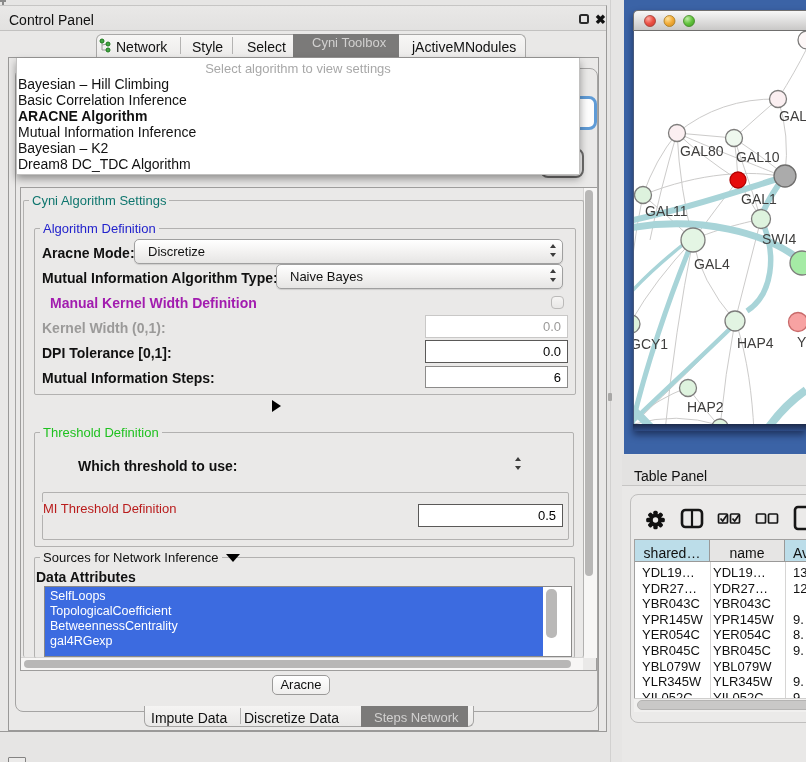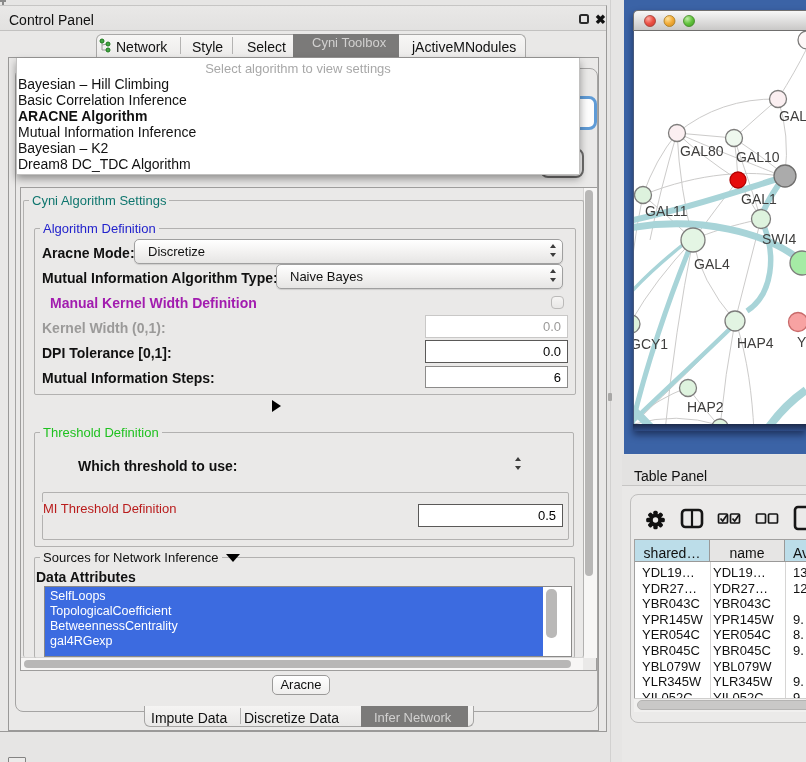--- a/index.html
+++ b/index.html
@@ -105,21 +105,21 @@
 <div class="abs" style="left:50px;top:589px;font-size:12.5px;color:#fff;line-height:15px;">SelfLoops<br>TopologicalCoefficient<br>BetweennessCentrality<br>gal4RGexp</div>
 <div class="abs" style="left:546px;top:589px;width:11px;height:49px;background:#b9b8b7;border-radius:5px;"></div>
 
 <div class="abs" style="left:272px;top:675px;width:58px;height:20px;border:1px solid #9b9a99;border-radius:5px;background:linear-gradient(#ffffff,#efeeed);box-sizing:border-box;text-align:center;font-size:13px;line-height:18px;color:#111;">Aracne</div>
 
 <div class="abs" style="left:144px;top:706px;width:330px;height:21px;background:linear-gradient(#f5f4f3,#e9e8e7);border:1px solid #a5a4a3;border-top:none;border-radius:0 0 6px 6px;box-sizing:border-box;"></div>
 <div class="abs" style="left:240px;top:708px;width:1px;height:16px;background:#b4b3b2;"></div>
 <div class="abs" style="left:361px;top:706px;width:107px;height:21px;background:#7b7a79;"></div>
 <div class="abs t13" style="left:151px;top:710px;">Impute Data</div>
 <div class="abs t13" style="left:244px;top:710px;">Discretize Data</div>
-<div class="abs" style="left:374px;top:710px;font-size:13px;color:#d2d1d0;">Infer Network</div>
+<div class="abs" style="left:374px;top:710px;font-size:13px;color:#d2d1d0;">Steps Network</div>
 
 <div class="abs" style="left:8px;top:757px;width:16px;height:10px;border:1.5px solid #848382;background:#eceBea;border-radius:1px;"></div>
 
 <div class="abs" style="left:610px;top:0;width:1px;height:762px;background:#d2d1d0;"></div>
 <div class="abs" style="left:608px;top:393px;width:4px;height:8px;background:#a8a7a6;border-radius:1px;"></div>
 
 <div class="abs" style="left:624px;top:0;width:182px;height:454px;background:#3b63a6;"></div>
 
 <div class="abs" style="left:633px;top:10px;width:173px;height:421px;border-radius:5px 0 0 0;box-shadow:0 4px 7px rgba(10,15,40,0.55);"></div>
 <div class="abs" style="left:633px;top:10px;width:173px;height:21px;background:linear-gradient(#f7f7f7,#c9c8c7);border:1px solid #706f6e;border-right:none;border-radius:5px 0 0 0;box-sizing:border-box;"></div>

